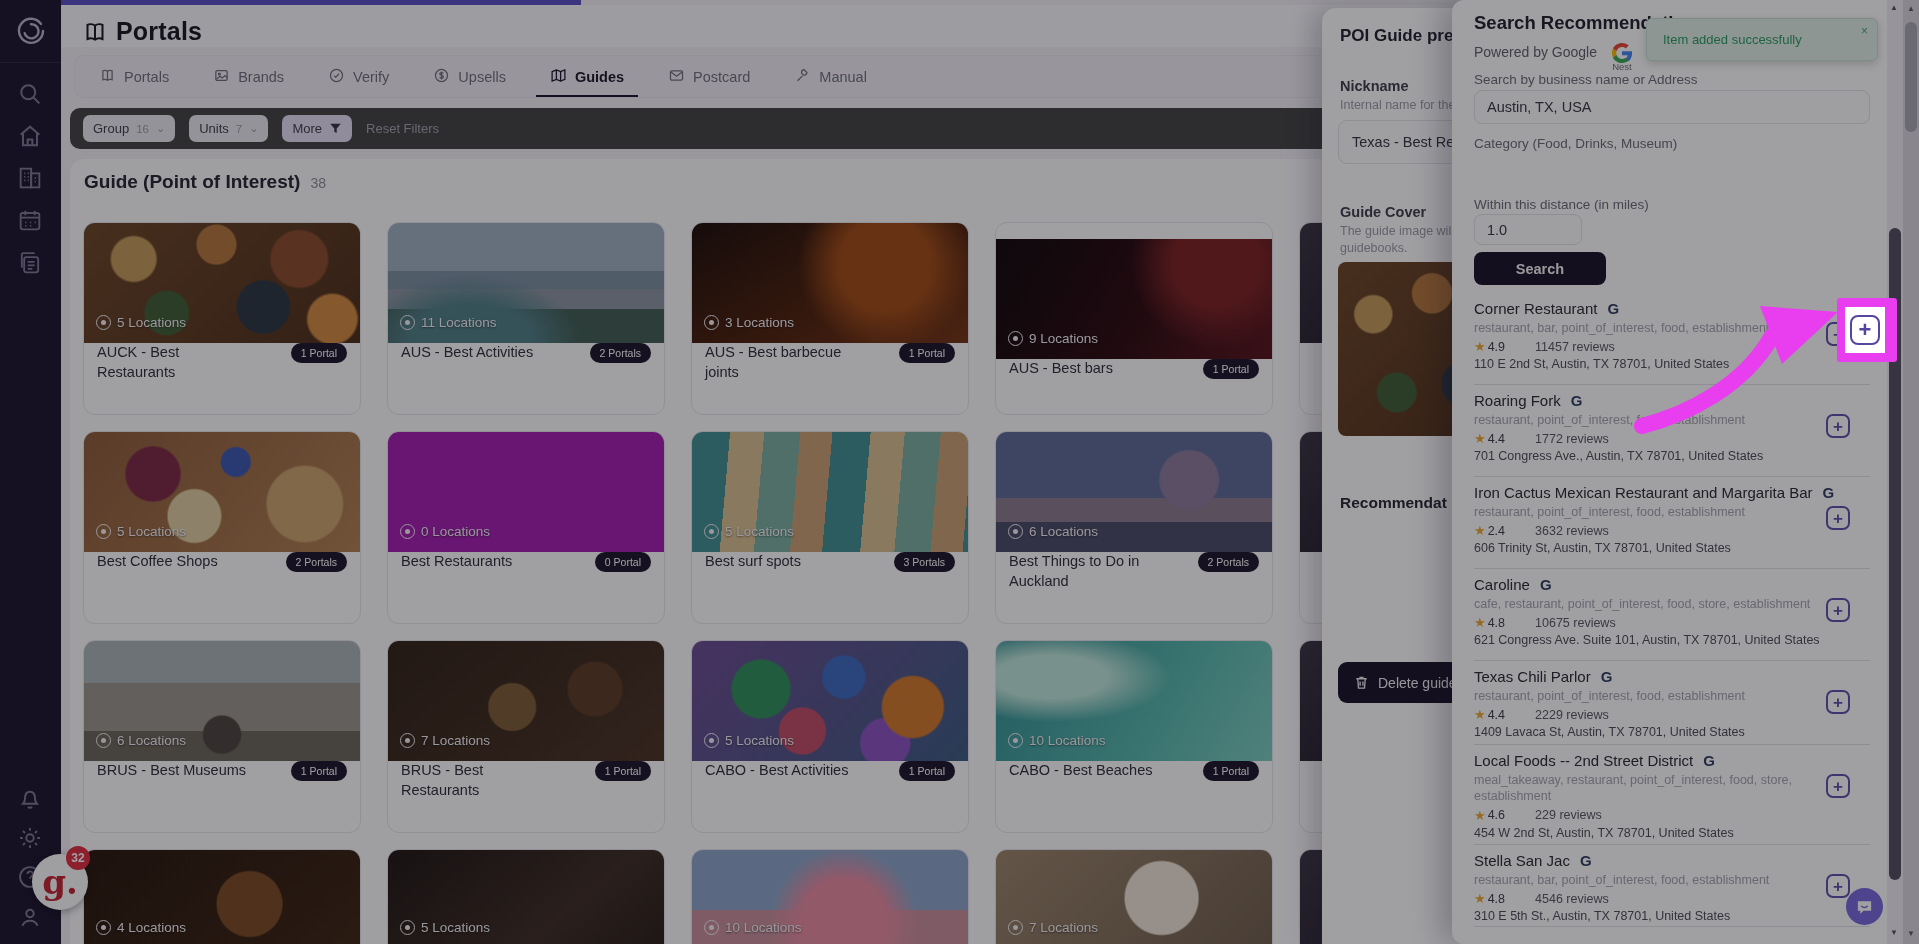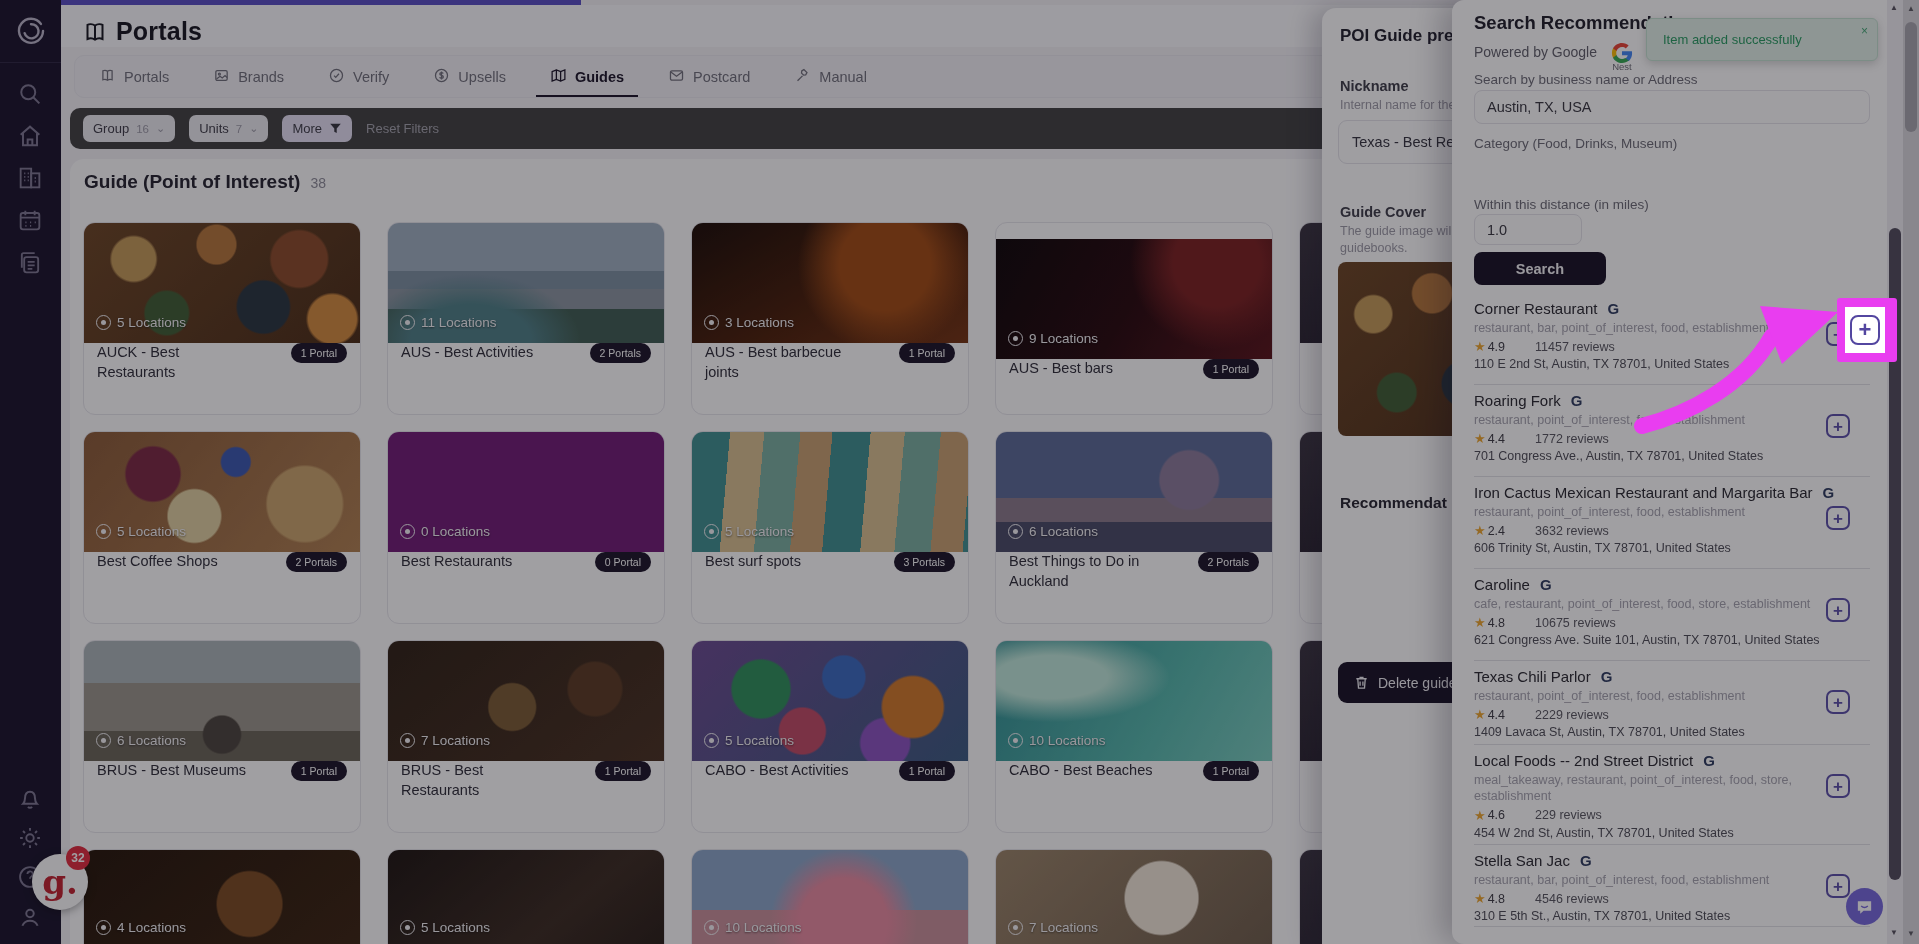--- a/index.html
+++ b/index.html
@@ -58,21 +58,21 @@
   .ctitle { font-size:14.5px; color:#2d2c38; max-width:175px; line-height:1.35; }
   .pill { background:#191327; color:#fff; font-size:10.5px; padding:4px 10px; border-radius:10px; white-space:nowrap; }
   .card.sliver .card-img { height:120px; }
 
   
   .ph-food1 { background:radial-gradient(circle at 18% 30%,#c49a58 0 9%,transparent 10%),radial-gradient(circle at 48% 18%,#b5763a 0 11%,transparent 12%),radial-gradient(circle at 78% 30%,#8a4a28 0 12%,transparent 13%),radial-gradient(circle at 30% 75%,#3f5d33 0 10%,transparent 11%),radial-gradient(circle at 65% 70%,#27343f 0 13%,transparent 14%),radial-gradient(circle at 90% 80%,#d28a3c 0 9%,transparent 10%),linear-gradient(135deg,#6b4423,#4a2c15); }
   .ph-skyline { background:radial-gradient(ellipse at 30% 98%,#4e7f86 0 22%,transparent 40%),linear-gradient(#9eafc0 0 40%,#7c8fa0 40% 55%,#8b95a0 55% 72%,#3f5d52 72% 100%); }
   .ph-bbq { background:radial-gradient(circle at 70% 35%,#a04a12 0 22%,transparent 42%),linear-gradient(150deg,#1a0b04,#4a1e08 55%,#743210); }
   .ph-bars { background:radial-gradient(circle at 80% 20%,#7a1f1f 0 18%,transparent 36%),linear-gradient(120deg,#0c0406,#26070b 50%,#571218);margin-top:16px; }
   .ph-coffee { background:radial-gradient(circle at 25% 35%,#7a2742 0 12%,transparent 13%),radial-gradient(circle at 55% 25%,#3a57b0 0 8%,transparent 9%),radial-gradient(circle at 40% 70%,#e0cfa0 0 14%,transparent 15%),radial-gradient(circle at 80% 60%,#caa36b 0 16%,transparent 17%),linear-gradient(130deg,#8a5a36,#b08050); }
-  .ph-placeholder { background:#701a75; }
+  .ph-placeholder { background:#a21caf; }
   .ph-surf { background:repeating-linear-gradient(95deg,#3f8f8f 0 38px,#d9c08f 38px 72px,#7ab0a0 72px 108px,#c9a070 108px 140px); }
   .ph-auckland { background:radial-gradient(circle at 70% 40%,#8a7a9a 0 14%,transparent 15%),linear-gradient(#5a6a96 0 55%,#8a7a8a 55% 75%,#494a66 75% 100%); }
   .ph-museum { background:radial-gradient(circle at 50% 78%,#4a443c 0 11%,transparent 12%),linear-gradient(#aab4b8 0 35%,#9a948a 35% 75%,#6a6458 75%); }
   .ph-food2 { background:radial-gradient(circle at 45% 55%,#7a5a32 0 14%,transparent 15%),radial-gradient(circle at 75% 40%,#5a3a22 0 12%,transparent 13%),linear-gradient(140deg,#2e2014,#483020); }
   .ph-pottery { background:radial-gradient(circle at 25% 40%,#2e8f5a 0 13%,transparent 14%),radial-gradient(circle at 55% 30%,#3a6ac0 0 12%,transparent 13%),radial-gradient(circle at 80% 55%,#d07828 0 13%,transparent 14%),radial-gradient(circle at 40% 75%,#c04a64 0 12%,transparent 13%),radial-gradient(circle at 70% 85%,#8a52c0 0 11%,transparent 12%),linear-gradient(135deg,#6a4a90,#3a5a80); }
   .ph-beach { background:radial-gradient(ellipse at 20% 30%,#bfe8da 0 18%,transparent 38%),linear-gradient(120deg,#2f8f92,#55b8ac 60%,#7acdbf); }
   .ph-food3 { background:radial-gradient(circle at 60% 45%,#7a4a20 0 18%,transparent 19%),linear-gradient(140deg,#241408,#3c2410); }
   .ph-portrait { background:linear-gradient(140deg,#1c1410,#3a2a20 60%,#241a14); }
   .ph-ferris { background:radial-gradient(circle at 55% 60%,#e88aa0 0 26%,transparent 44%),linear-gradient(#8aa6c8 0 50%,#c8909a 50% 78%,#7a6a88 78%); }
   .ph-latte { background:radial-gradient(circle at 60% 40%,#f0e6d8 0 20%,transparent 21%),linear-gradient(135deg,#9a8468,#6b5a48); }

